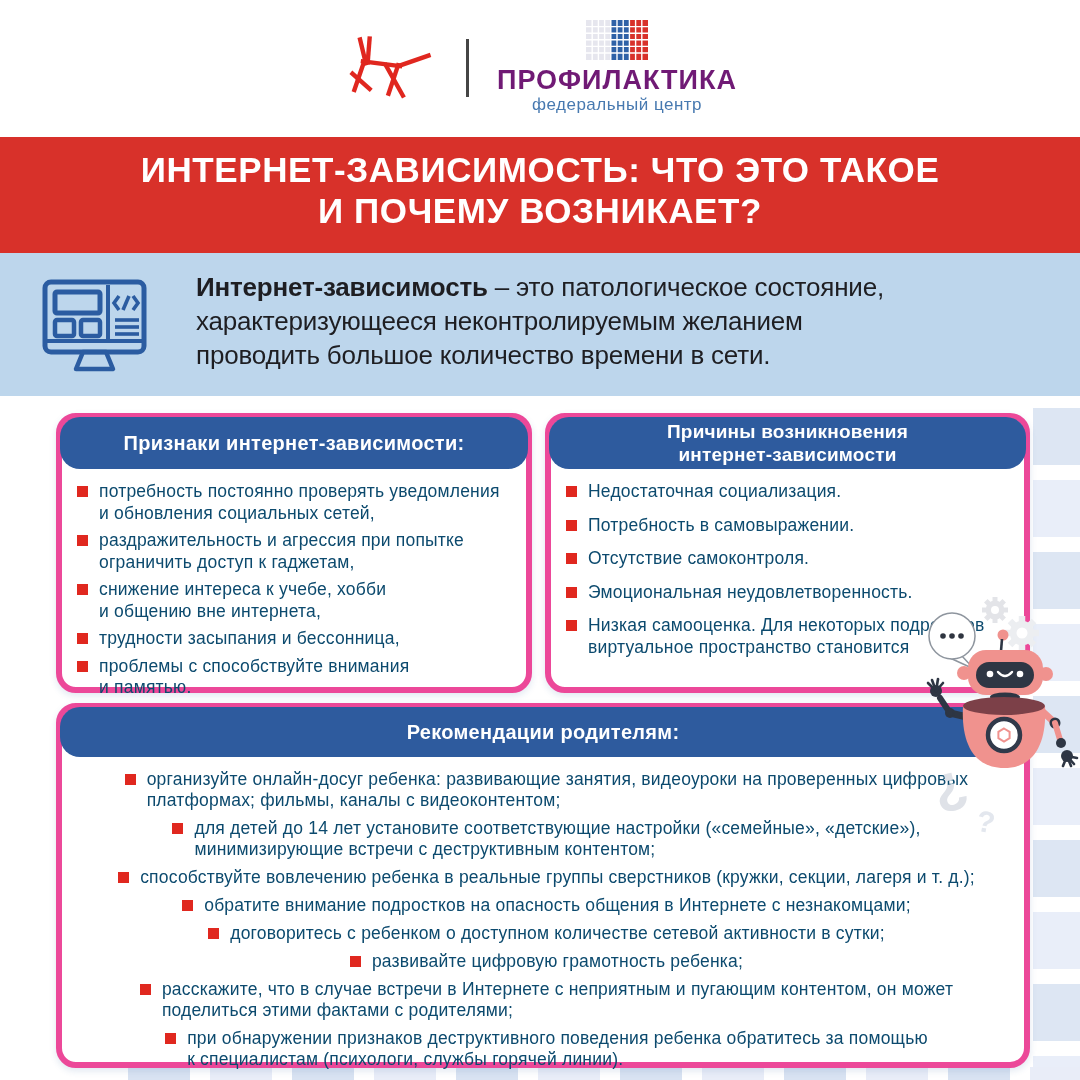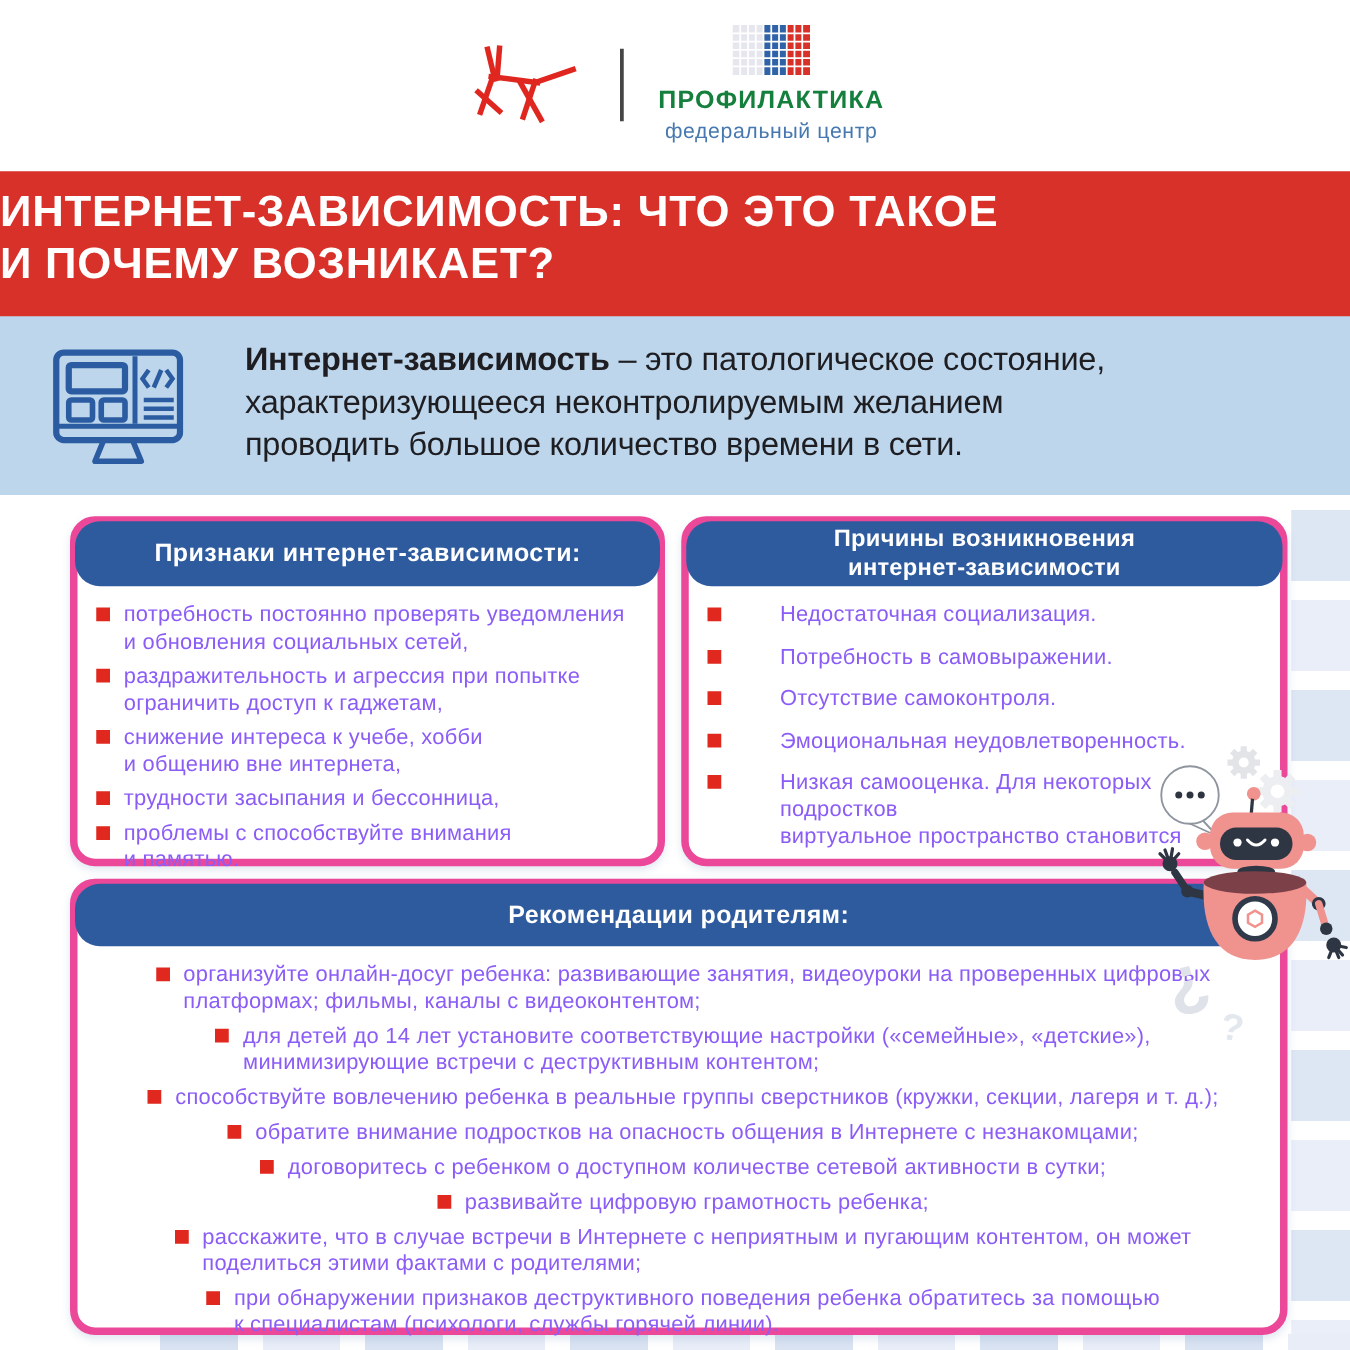--- a/index.html
+++ b/index.html
@@ -18,26 +18,26 @@
     background:repeating-linear-gradient(to right,
       #d9e3f2 0 62px,#ffffff 62px 82px,#e9edf8 82px 144px,#ffffff 144px 164px);
   }
   
   .logo-bar{
     position:absolute;left:0;top:0;width:1080px;height:135px;
     display:flex;align-items:center;justify-content:center;z-index:2;
   }
   .logo-divider{width:3px;height:58px;background:#454545;margin:0 28px;}
   .brand{display:flex;flex-direction:column;align-items:center;}
-  .brand-name{font-size:20px;font-weight:bold;letter-spacing:1px;color:#15803d;line-height:30px;margin-top:5px;}
+  .brand-name{font-size:27px;font-weight:bold;letter-spacing:1px;color:#701a75;line-height:30px;margin-top:5px;}
   .brand-sub{font-size:17px;color:#4779b0;letter-spacing:0.5px;line-height:20px;}
   
   .banner{
     position:absolute;left:0;top:137px;width:1080px;height:123px;background:#d8312a;
-    color:#ffffff;z-index:1;padding-top:12px;box-sizing:border-box;
+    color:#ffffff;text-align:center;z-index:1;padding-top:12px;box-sizing:border-box;
   }
   .banner-line{font-size:35px;line-height:41px;font-weight:bold;letter-spacing:0.6px;}
   
   .definition{
     position:absolute;left:0;top:253px;width:1080px;height:143px;background:#bdd6ec;z-index:1;
   }
   .monitor-icon{position:absolute;left:42px;top:26px;}
   .def-text{
     position:absolute;left:196px;top:17px;width:860px;
     font-size:26px;line-height:34px;letter-spacing:-0.2px;color:#1e1e22;
@@ -53,25 +53,25 @@
     font-weight:bold;text-align:center;display:flex;flex-direction:column;justify-content:center;
   }
   .card-signs{left:56px;top:413px;width:476px;height:280px;}
   .card-causes{left:545px;top:413px;width:485px;height:280px;}
   .card-recs{left:56px;top:703px;width:974px;height:365px;}
   .card-signs .card-header{height:52px;font-size:20px;letter-spacing:0.3px;}
   .card-causes .card-header{height:52px;font-size:19px;line-height:23px;letter-spacing:0.2px;}
   .card-recs .card-header{height:50px;font-size:20px;letter-spacing:0.3px;}
   ul.bullets{list-style:none;margin:0;padding:12px 8px 0 15px;}
   li.bullet{display:flex;margin-bottom:6px;}
-  .card-causes li.bullet{margin-bottom:12px;gap:36px;}
+  .card-causes li.bullet{margin-bottom:12px;}
   .card-recs li.bullet{margin-bottom:7px;justify-content:center;}
   .sq{width:11px;height:11px;background:#e0281f;margin:5px 11px 0 0;flex:none;}
   .btxt{
-    white-space:pre-line;font-size:17.5px;line-height:21.5px;letter-spacing:0.2px;color:#8b5cf6;
+    white-space:pre-line;font-size:17.5px;line-height:21.5px;letter-spacing:0.2px;color:#0c4a6e;
   }
   .card-recs .btxt{line-height:21px;}
   
   .robot{position:absolute;left:905px;top:580px;z-index:6;}
 </style>
 </head>
 <body>
 
 <div class="poster">
 

